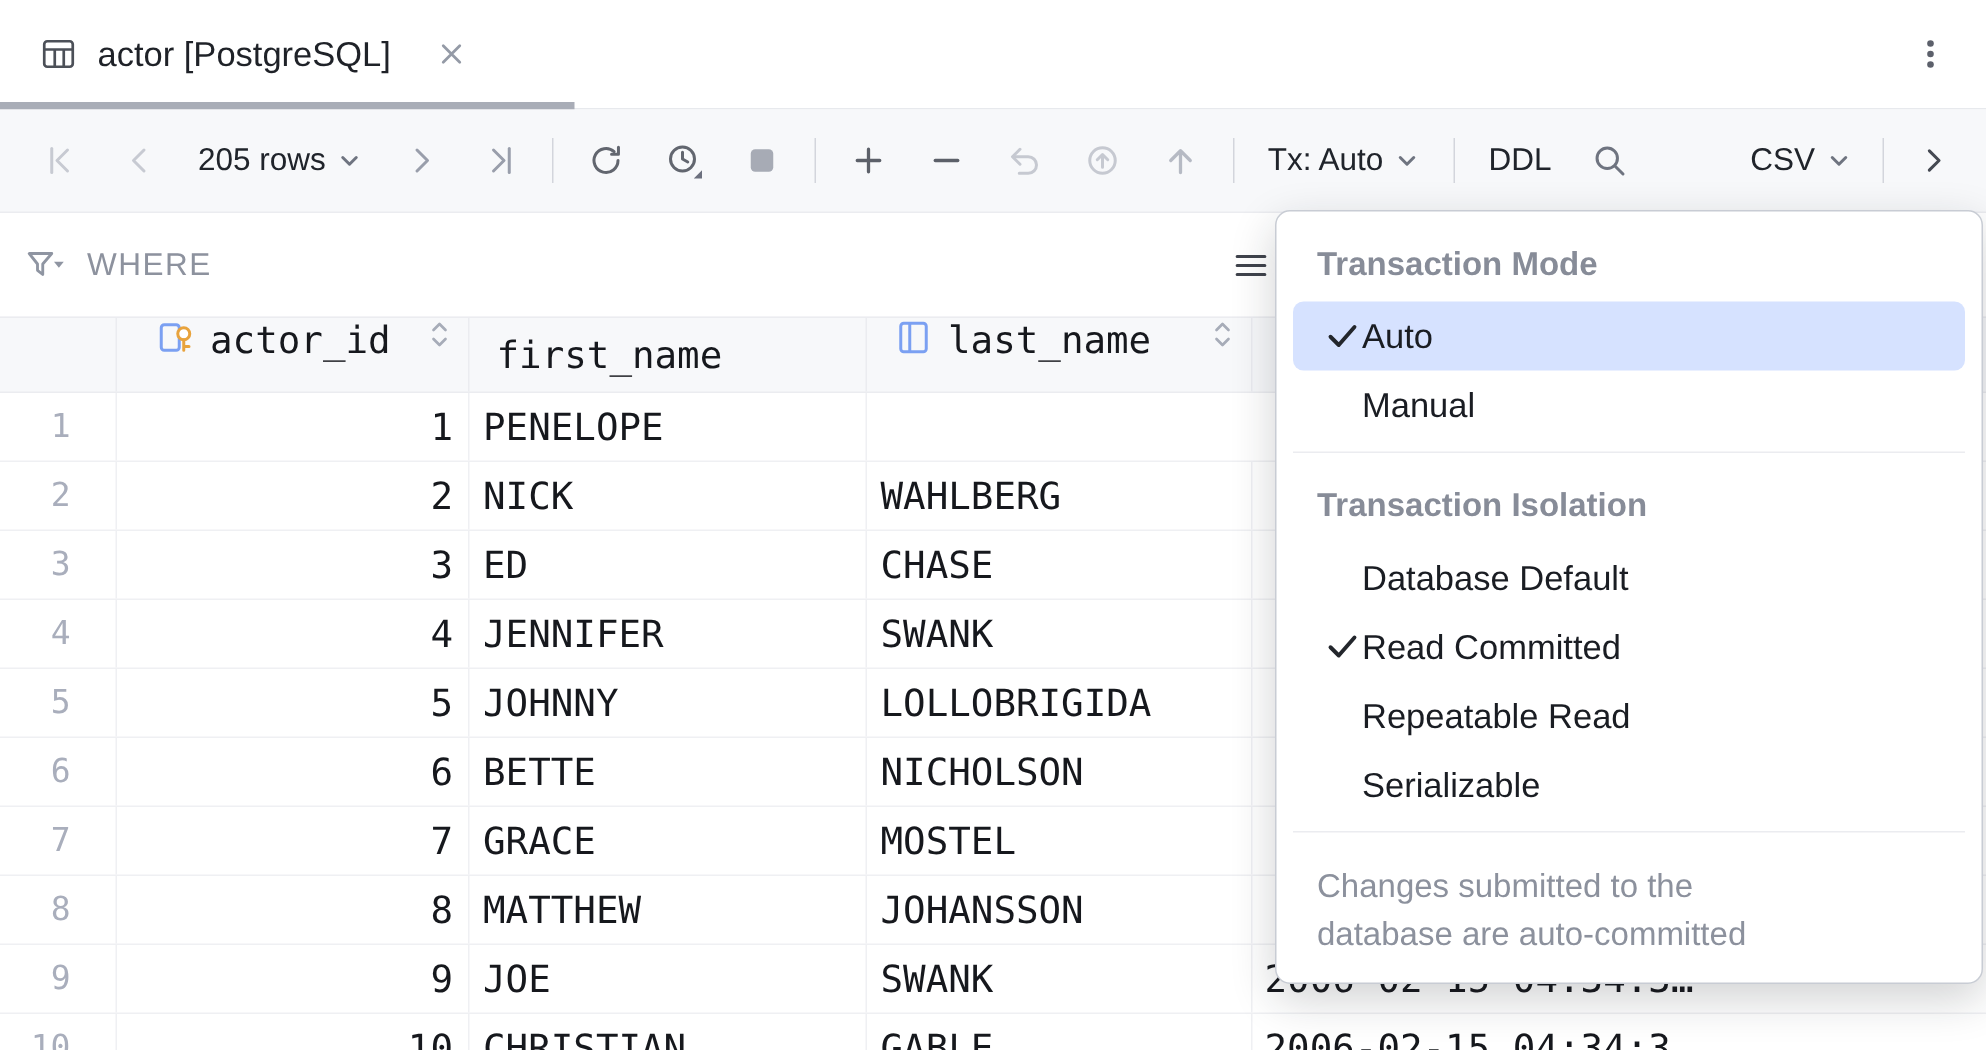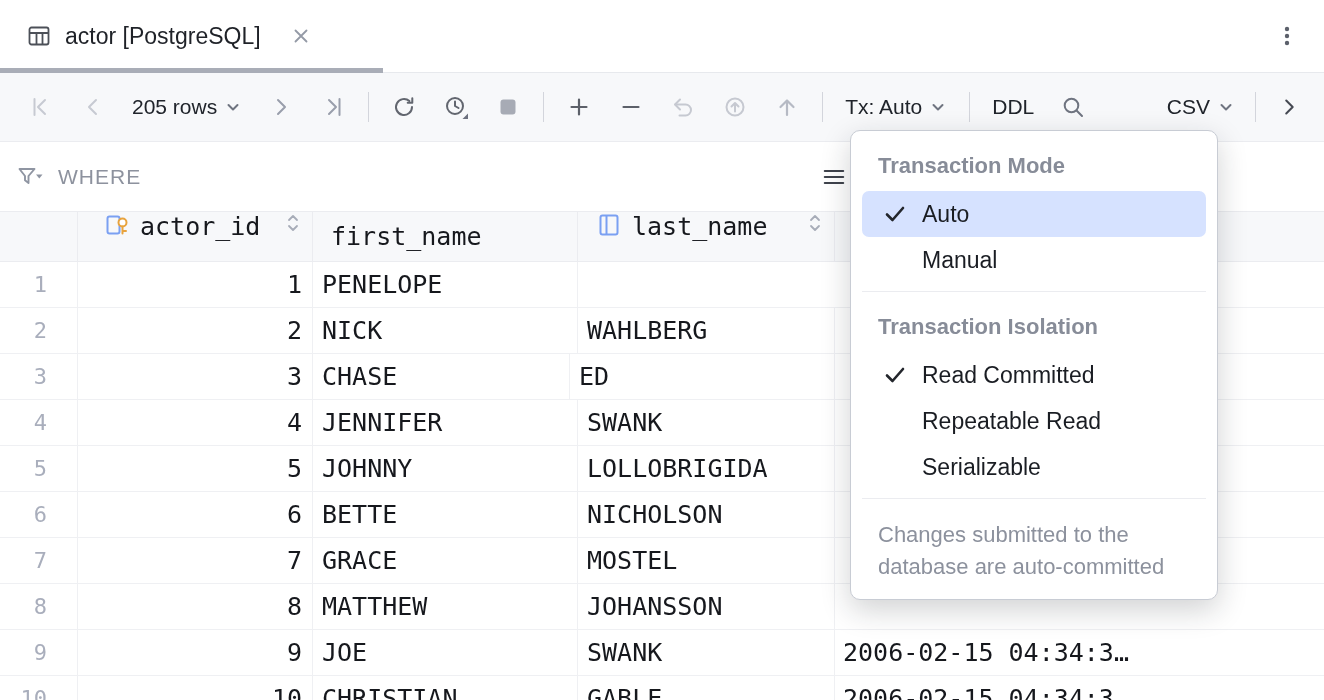--- a/index.html
+++ b/index.html
@@ -53,26 +53,26 @@
   .gcell { display:flex; align-items:center; border-right:1px solid #eff0f3;
            padding:0 9px; white-space:nowrap; overflow:hidden; }
   .cell-num { width:78px; justify-content:flex-end; padding-right:30px;
               color:#a9aebc; font-size:22px; }
   .cell-id  { width:235px; justify-content:flex-end; padding-right:10px; }
   .cell-fn  { width:265px; }
   .cell-ln  { width:257px; }
   .cell-lu  { flex:1; padding-left:8px; border-right:none; }
 
   
-  .txmenu { position:absolute; left:850px; top:130px; width:368px; background:#fff;
+  .txmenu { position:absolute; left:850px; top:140px; width:472px; background:#fff;
             border:1px solid #c8ccd4; border-radius:10px; padding:8px 0 0;
             box-shadow:0 10px 30px rgba(25,28,35,.20); z-index:10; }
   .menu-header { padding:14px 27px 12px; font-size:22px; font-weight:700; color:#878c98; }
   .menu-item { height:46px; margin:0 11px; border-radius:7px; display:flex; align-items:center;
-               padding:0 12px 0 20px; gap:14px; font-size:23px; color:#1a1d23; }
+               padding:0 12px 0 20px; font-size:23px; color:#1a1d23; }
   .menu-item.selected { background:#d6e2ff; }
   .check { flex:none; visibility:hidden; }
   .check.visible { visibility:visible; }
   .menu-sep { height:1px; background:#ebecf0; margin:8px 11px; }
   .menu-footer { padding:12px 27px 16px; font-size:22px; color:#8c919d; line-height:32px;
                  max-width:365px; }
 </style>
 </head>
 <body>
 
@@ -283,22 +283,22 @@
       <div class="grow">
         <div class="gcell cell-num">2</div>
         <div class="gcell cell-id">2</div>
         <div class="gcell cell-fn">NICK</div>
         <div class="gcell cell-ln">WAHLBERG</div>
         <div class="gcell cell-lu"></div>
       </div>
       <div class="grow">
         <div class="gcell cell-num">3</div>
         <div class="gcell cell-id">3</div>
+        <div class="gcell cell-fn">ED</div>
         <div class="gcell cell-ln">CHASE</div>
-        <div class="gcell cell-fn">ED</div>
         <div class="gcell cell-lu"></div>
       </div>
       <div class="grow">
         <div class="gcell cell-num">4</div>
         <div class="gcell cell-id">4</div>
         <div class="gcell cell-fn">JENNIFER</div>
         <div class="gcell cell-ln">SWANK</div>
         <div class="gcell cell-lu"></div>
       </div>
       <div class="grow">
@@ -360,20 +360,26 @@
       <svg class="check" width="26" height="26" viewBox="0 0 26 26">
         <path d="M5 13.5l5.5 5.5L21 7" stroke="#23262c" stroke-width="2.6" fill="none" stroke-linecap="round" stroke-linejoin="round"></path>
       </svg>
       <span>Manual</span>
     </div>
 
     <div class="menu-sep"></div>
 
     <div class="menu-header">Transaction Isolation</div>
 
+    <div class="menu-item">
+      <svg class="check" width="26" height="26" viewBox="0 0 26 26">
+        <path d="M5 13.5l5.5 5.5L21 7" stroke="#23262c" stroke-width="2.6" fill="none" stroke-linecap="round" stroke-linejoin="round"></path>
+      </svg>
+      <span>Database Default</span>
+    </div>
 
     <div class="menu-item">
       <svg class="check visible" width="26" height="26" viewBox="0 0 26 26">
         <path d="M5 13.5l5.5 5.5L21 7" stroke="#23262c" stroke-width="2.6" fill="none" stroke-linecap="round" stroke-linejoin="round"></path>
       </svg>
       <span>Read Committed</span>
     </div>
 
     <div class="menu-item">
       <svg class="check" width="26" height="26" viewBox="0 0 26 26">

